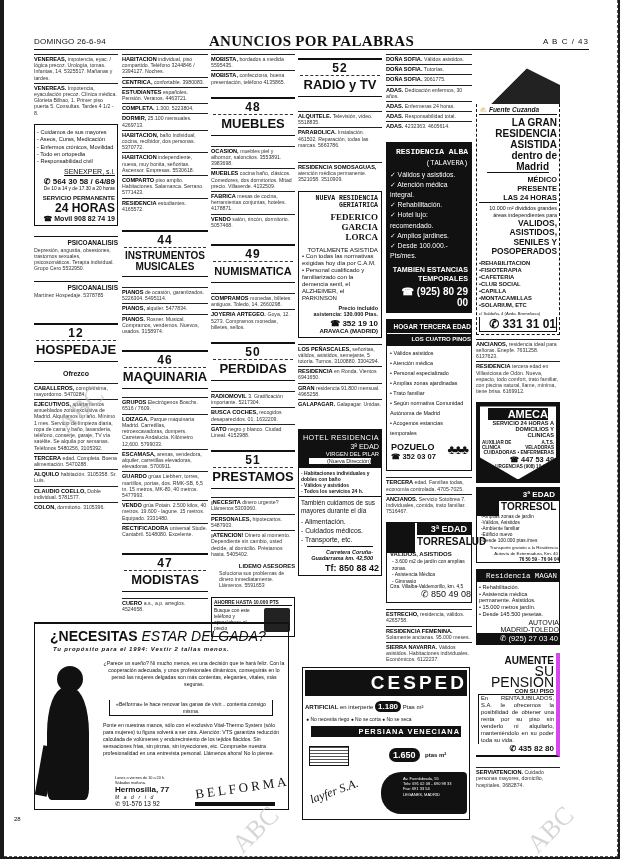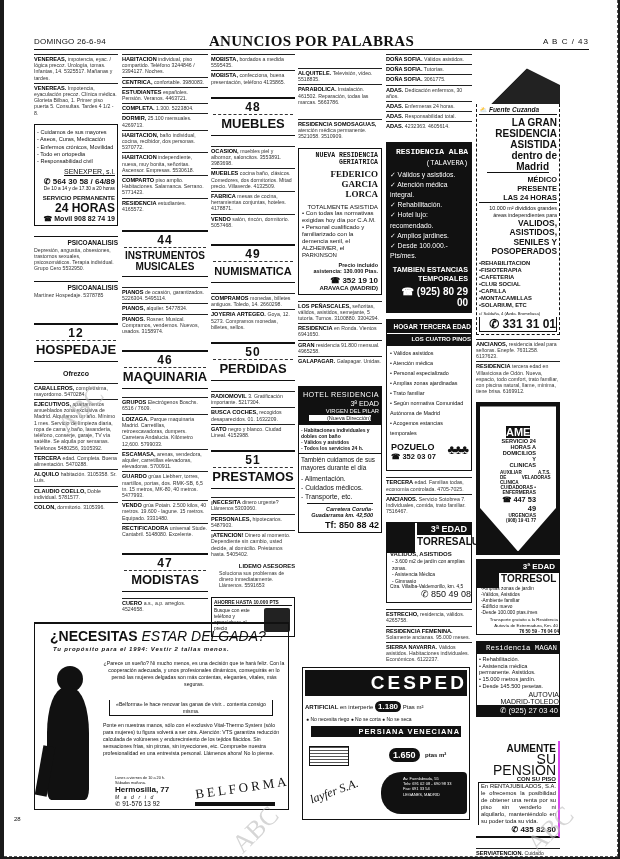--- a/index.html
+++ b/index.html
@@ -158,20 +158,24 @@
     <div class="ctr" style="font-size:5.8px;font-weight:bold;margin-top:4px">LIDEMO ASESORES</div>
     <div class="ad" style="border:none;padding-left:8px">Soluciona sus problemas de dinero inmediatamente. Llámenos. 5591653</div>
     <div class="box" style="padding:2px;margin-top:6px;height:40px;position:relative">
       <div class="tiny" style="font-weight:bold;border-bottom:1px solid #111">AHORRE HASTA 10.000 PTS</div>
       <div class="tiny" style="width:38px;margin-top:2px">Busque con este teléfono y aprovéchese al precio</div>
       <div style="position:absolute;right:4px;top:10px;width:26px;height:24px;background:#222;border-radius:2px"></div>
     </div>
   </div>
 
   <div class="col" style="left:294px;width:84px">
+    <div class="sec" style="margin-top:4px">
+      <div class="num">52</div>
+      <div class="name">RADIO y TV</div>
+    </div>
     <div id="c4r" style="margin-top:14px">
         <div class="ad"><b>ALQUITELE.</b> <span>Televisión, vídeo. 5518835.</span></div>
         <div class="ad"><b>PARABOLICA.</b> <span>Instalación. 461502. Reparación, todas las marcas. 5663786.</span></div>
       </div>
     <div id="c4s" style="margin-top:12px">
         <div class="ad"><b>RESIDENCIA SOMOSAGUAS,</b> <span>atención médica permanente. 3521058. 3510909.</span></div>
       </div>
     <div class="box" style="padding:3px">
       <div class="ctr" style="font-family:'Liberation Mono',monospace;font-size:6.5px;font-weight:bold">NUEVA RESIDENCIA</div>
       <div class="ctr" style="font-family:'Liberation Mono',monospace;font-size:6.5px;font-weight:bold">GERIATRICA</div>
@@ -311,21 +315,21 @@
           <div><span>•</span><span>SOLARIUM, ETC</span></div>
         </div>
       <div class="tiny" style="font-size:4.2px;margin-top:2px">c/ Saldaña, 4 (Avda. Bromeliasa)</div>
       <div class="ctr" style="font-size:12px;font-weight:bold;border:1.5px solid #111;border-top:none">✆ <span>331 31 01</span></div>
     </div>
     <div id="c6a" style="margin-top:4px">
         <div class="ad"><b>ANCIANOS,</b> <span>residencia ideal para señoras. Enepfe. 7631258. 6137623.</span></div>
         <div class="ad"><b>RESIDENCIA</b> <span>tercera edad en Villaviciosa de Odón. Nueva, espacio, todo comfort, trato familiar, con piscina natural, llame, mínima, tiene brisa. 6169912.</span></div>
       </div>
     <div style="border:1px dashed #111;margin-top:6px;padding:3px;background:#111;color:#fff">
-      <div style="background:#fff;color:#111;padding:20px;clip-path:polygon(0 0,100% 0,100% 70%,50% 100%,0 70%)">
+      <div style="background:#fff;color:#111;padding:2px;clip-path:polygon(0 0,100% 0,100% 70%,50% 100%,0 70%)">
         <div class="ctr dark" style="font-size:11px;font-weight:bold;margin:0 6px">AMECA</div>
         <div class="ctr" style="font-size:5.6px;font-weight:bold">SERVICIO 24 HORAS A</div>
         <div class="ctr" style="font-size:5.6px;font-weight:bold">DOMICILIOS Y</div>
         <div class="ctr" style="font-size:5.6px;font-weight:bold">CLINICAS</div>
         <div style="display:flex;justify-content:space-between;font-size:4.6px;font-weight:bold;margin-top:2px">
           <span style="width:30px">AUXILIAR DE CLINICA</span>
           <span style="width:30px;text-align:right">A.T.S. VELADORAS</span>
         </div>
         <div class="ctr" style="font-size:4.8px;font-weight:bold">CUIDADORAS • ENFERMERAS</div>
         <div class="ctr" style="font-size:7.4px;font-weight:bold">☎ <span>447 53 49</span></div>
@@ -351,21 +355,21 @@
       <div id="c6ml" style="font-size:5.6px;line-height:6.6px;padding:2px">
           <div><span>• </span><span>Rehabilitación.</span></div>
           <div><span>• </span><span>Asistencia médica permanente. Asistidos.</span></div>
           <div><span>• </span><span>15.000 metros jardín.</span></div>
           <div><span>• </span><span>Desde 145.500 pesetas.</span></div>
         </div>
       <div class="ctr" style="font-size:7px">AUTOVIA</div>
       <div class="ctr" style="font-size:7px">MADRID-TOLEDO</div>
       <div class="dark ctr" style="font-size:7.6px;padding:1px">✆ <span>(925) 27 03 40</span></div>
     </div>
-    <div style="margin-top:24px;border-right:2px solid #d946ef;border-bottom:2px solid #111;padding:2px">
+    <div style="margin-top:8px;border-right:4px solid #d946ef;border-bottom:2px solid #111;padding:2px">
       <div class="ctr" style="font-size:10px;font-weight:bold;line-height:11px">AUMENTE</div>
       <div class="ctr" style="font-size:14px;font-weight:normal;line-height:11px">SU PENSIÓN</div>
       <div class="ctr" style="font-size:6px;font-weight:bold;border-bottom:1px solid #111">CON SU PISO</div>
       <div style="font-size:5.8px;line-height:7px;text-align:justify;border-left:1px solid #111;padding-left:2px">En RENTAJUBILADOS, S.A. le ofrecemos la posibilidad de obtener una renta por su piso sin venderlo ni alquilarlo, manteniéndolo en su poder toda su vida.</div>
       <div class="ctr" style="font-size:8px;font-weight:bold">✆ <span>435 82 80</span></div>
     </div>
     <div id="c6b" style="margin-top:10px">
         <div class="ad"><b>SERVIATENCION.</b> <span>Cuidado personas mayores, domicilio, hospitales. 3682874.</span></div>
       </div>
   </div>

